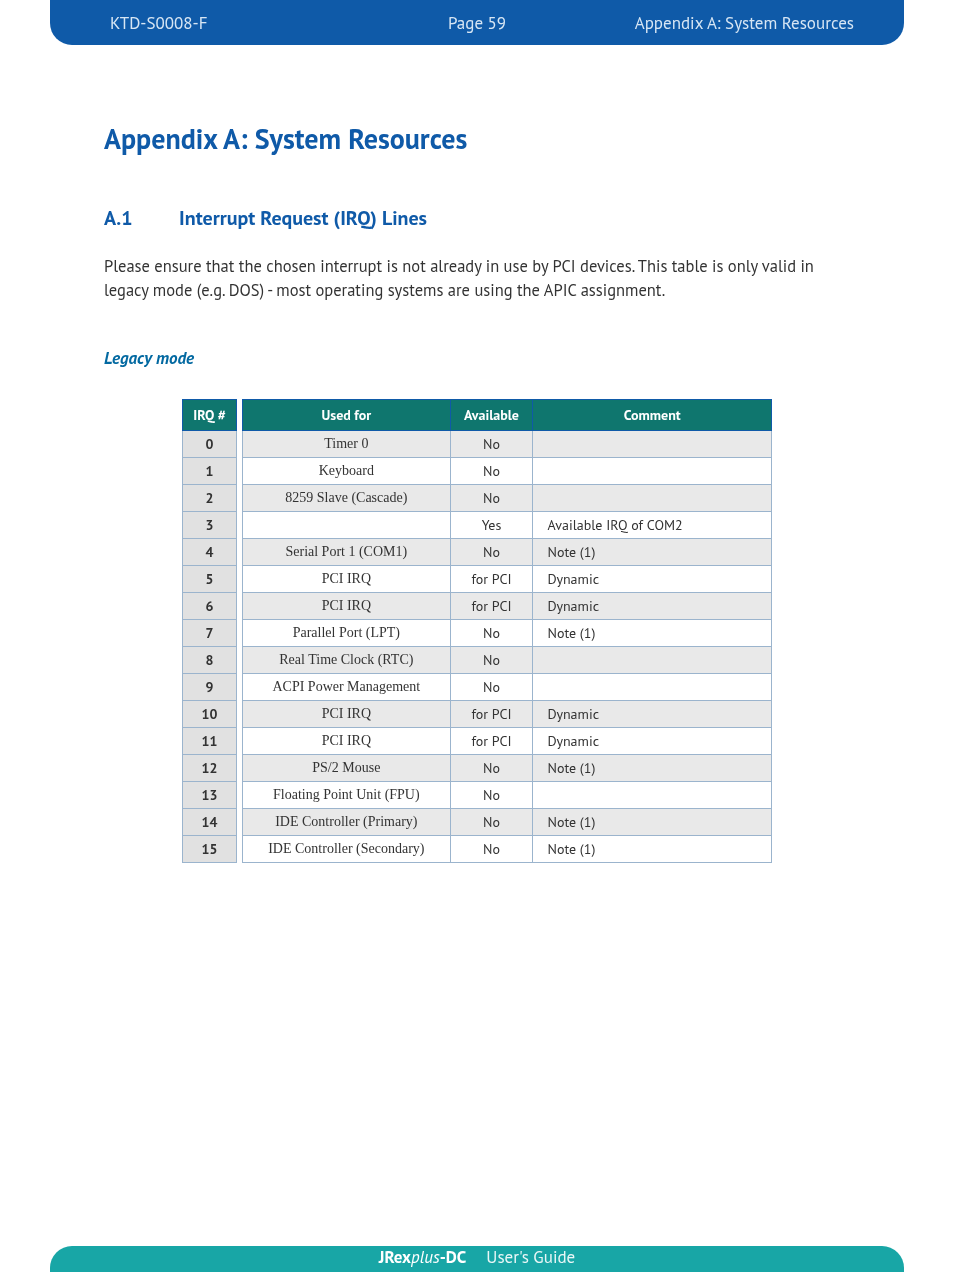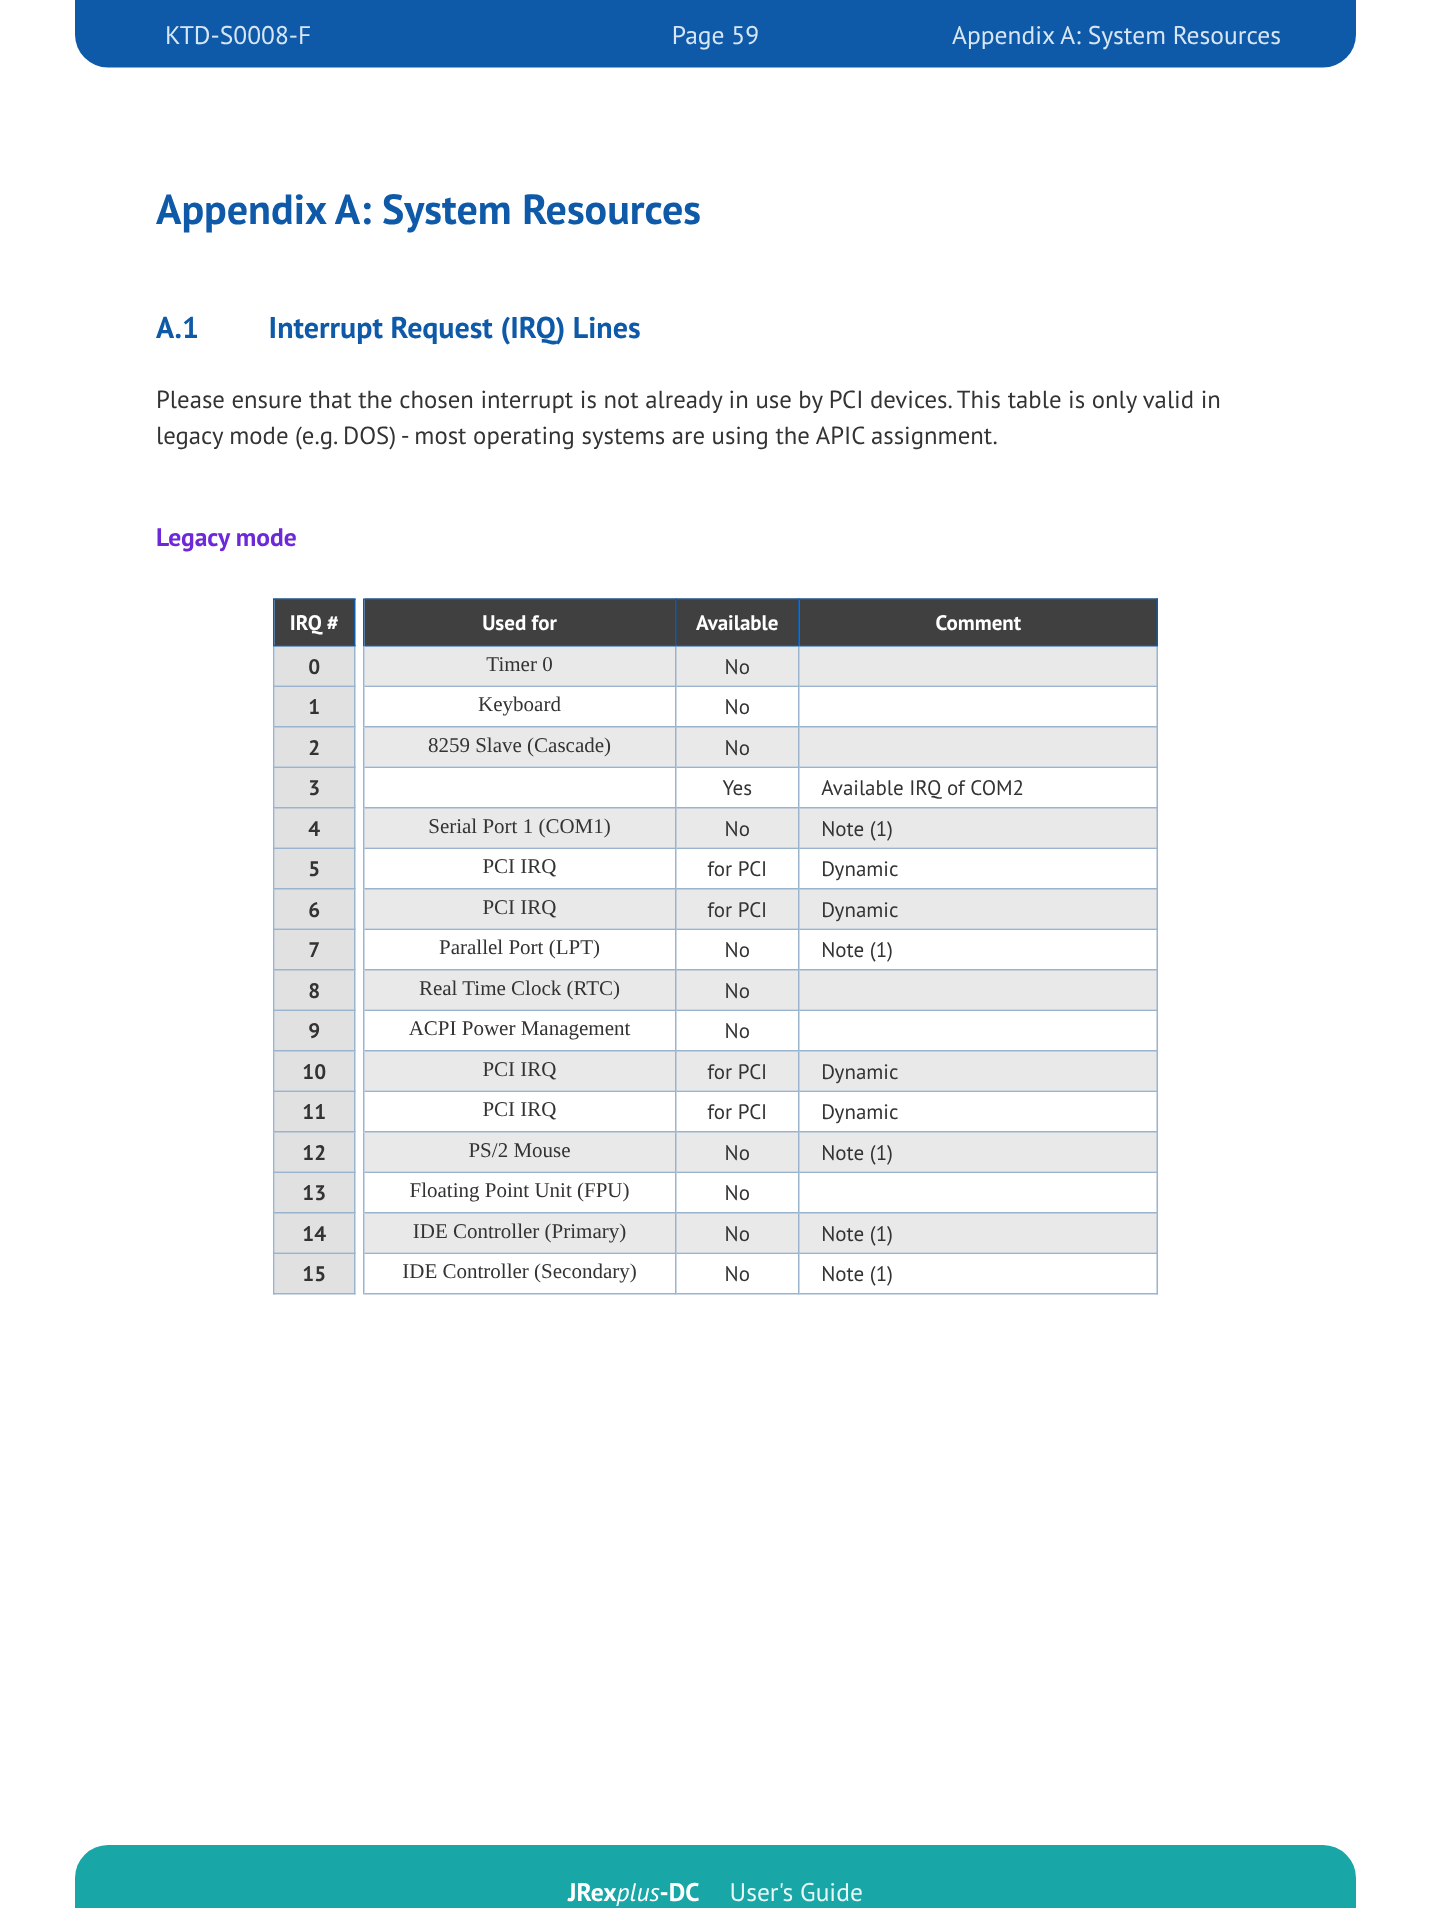--- a/index.html
+++ b/index.html
@@ -47,33 +47,34 @@
     margin-bottom: 24px;
   }
   .sec-num { display: inline-block; width: 70px; }
   p.body {
     font-size: 16.5px;
     color: #333;
     line-height: 1.45;
     margin-bottom: 44px;
   }
   h3 {
-    color: #6d28d9;
+    color: #0369a1;
     font-size: 17px;
     font-weight: 700;
     margin-bottom: 30px;
+    font-style: italic;
   }
   table {
     border-collapse: collapse;
     margin-left: 78px;
     width: 590px;
     font-size: 14px;
   }
   thead th {
-    background: #404040;
+    background: #0f766e;
     color: #ffffff;
     font-weight: 700;
     padding: 6px 8px;
     text-align: center;
     border: 1px solid #0f5aa8;
   }
   thead th.spacer {
     width: 6px;
     padding: 0;
     background: #ffffff;
@@ -107,27 +108,27 @@
   tbody tr.odd td.avail,
   tbody tr.odd td.comment { background: #e9e9e9; }
   tbody tr.even td.used,
   tbody tr.even td.avail,
   tbody tr.even td.comment { background: #ffffff; }
   .bottom-banner {
     position: absolute;
     bottom: 0;
     left: 50px;
     right: 50px;
-    height: 42px;
+    height: 26px;
     background: #18a6a6;
     border-top-left-radius: 22px;
     border-top-right-radius: 22px;
     color: #ffffff;
     display: flex;
-    align-items: flex-end;
+    align-items: flex-start;
     justify-content: center;
     font-size: 17px;
   }
   .bottom-banner .b1 { font-weight: 700; }
   .bottom-banner .b2 { font-style: italic; }
   .bottom-banner .b3 { font-weight: 700; }
   .bottom-banner .b4 { opacity: 0.9; margin-left: 20px; }
 </style>
 </head>
 <body>

